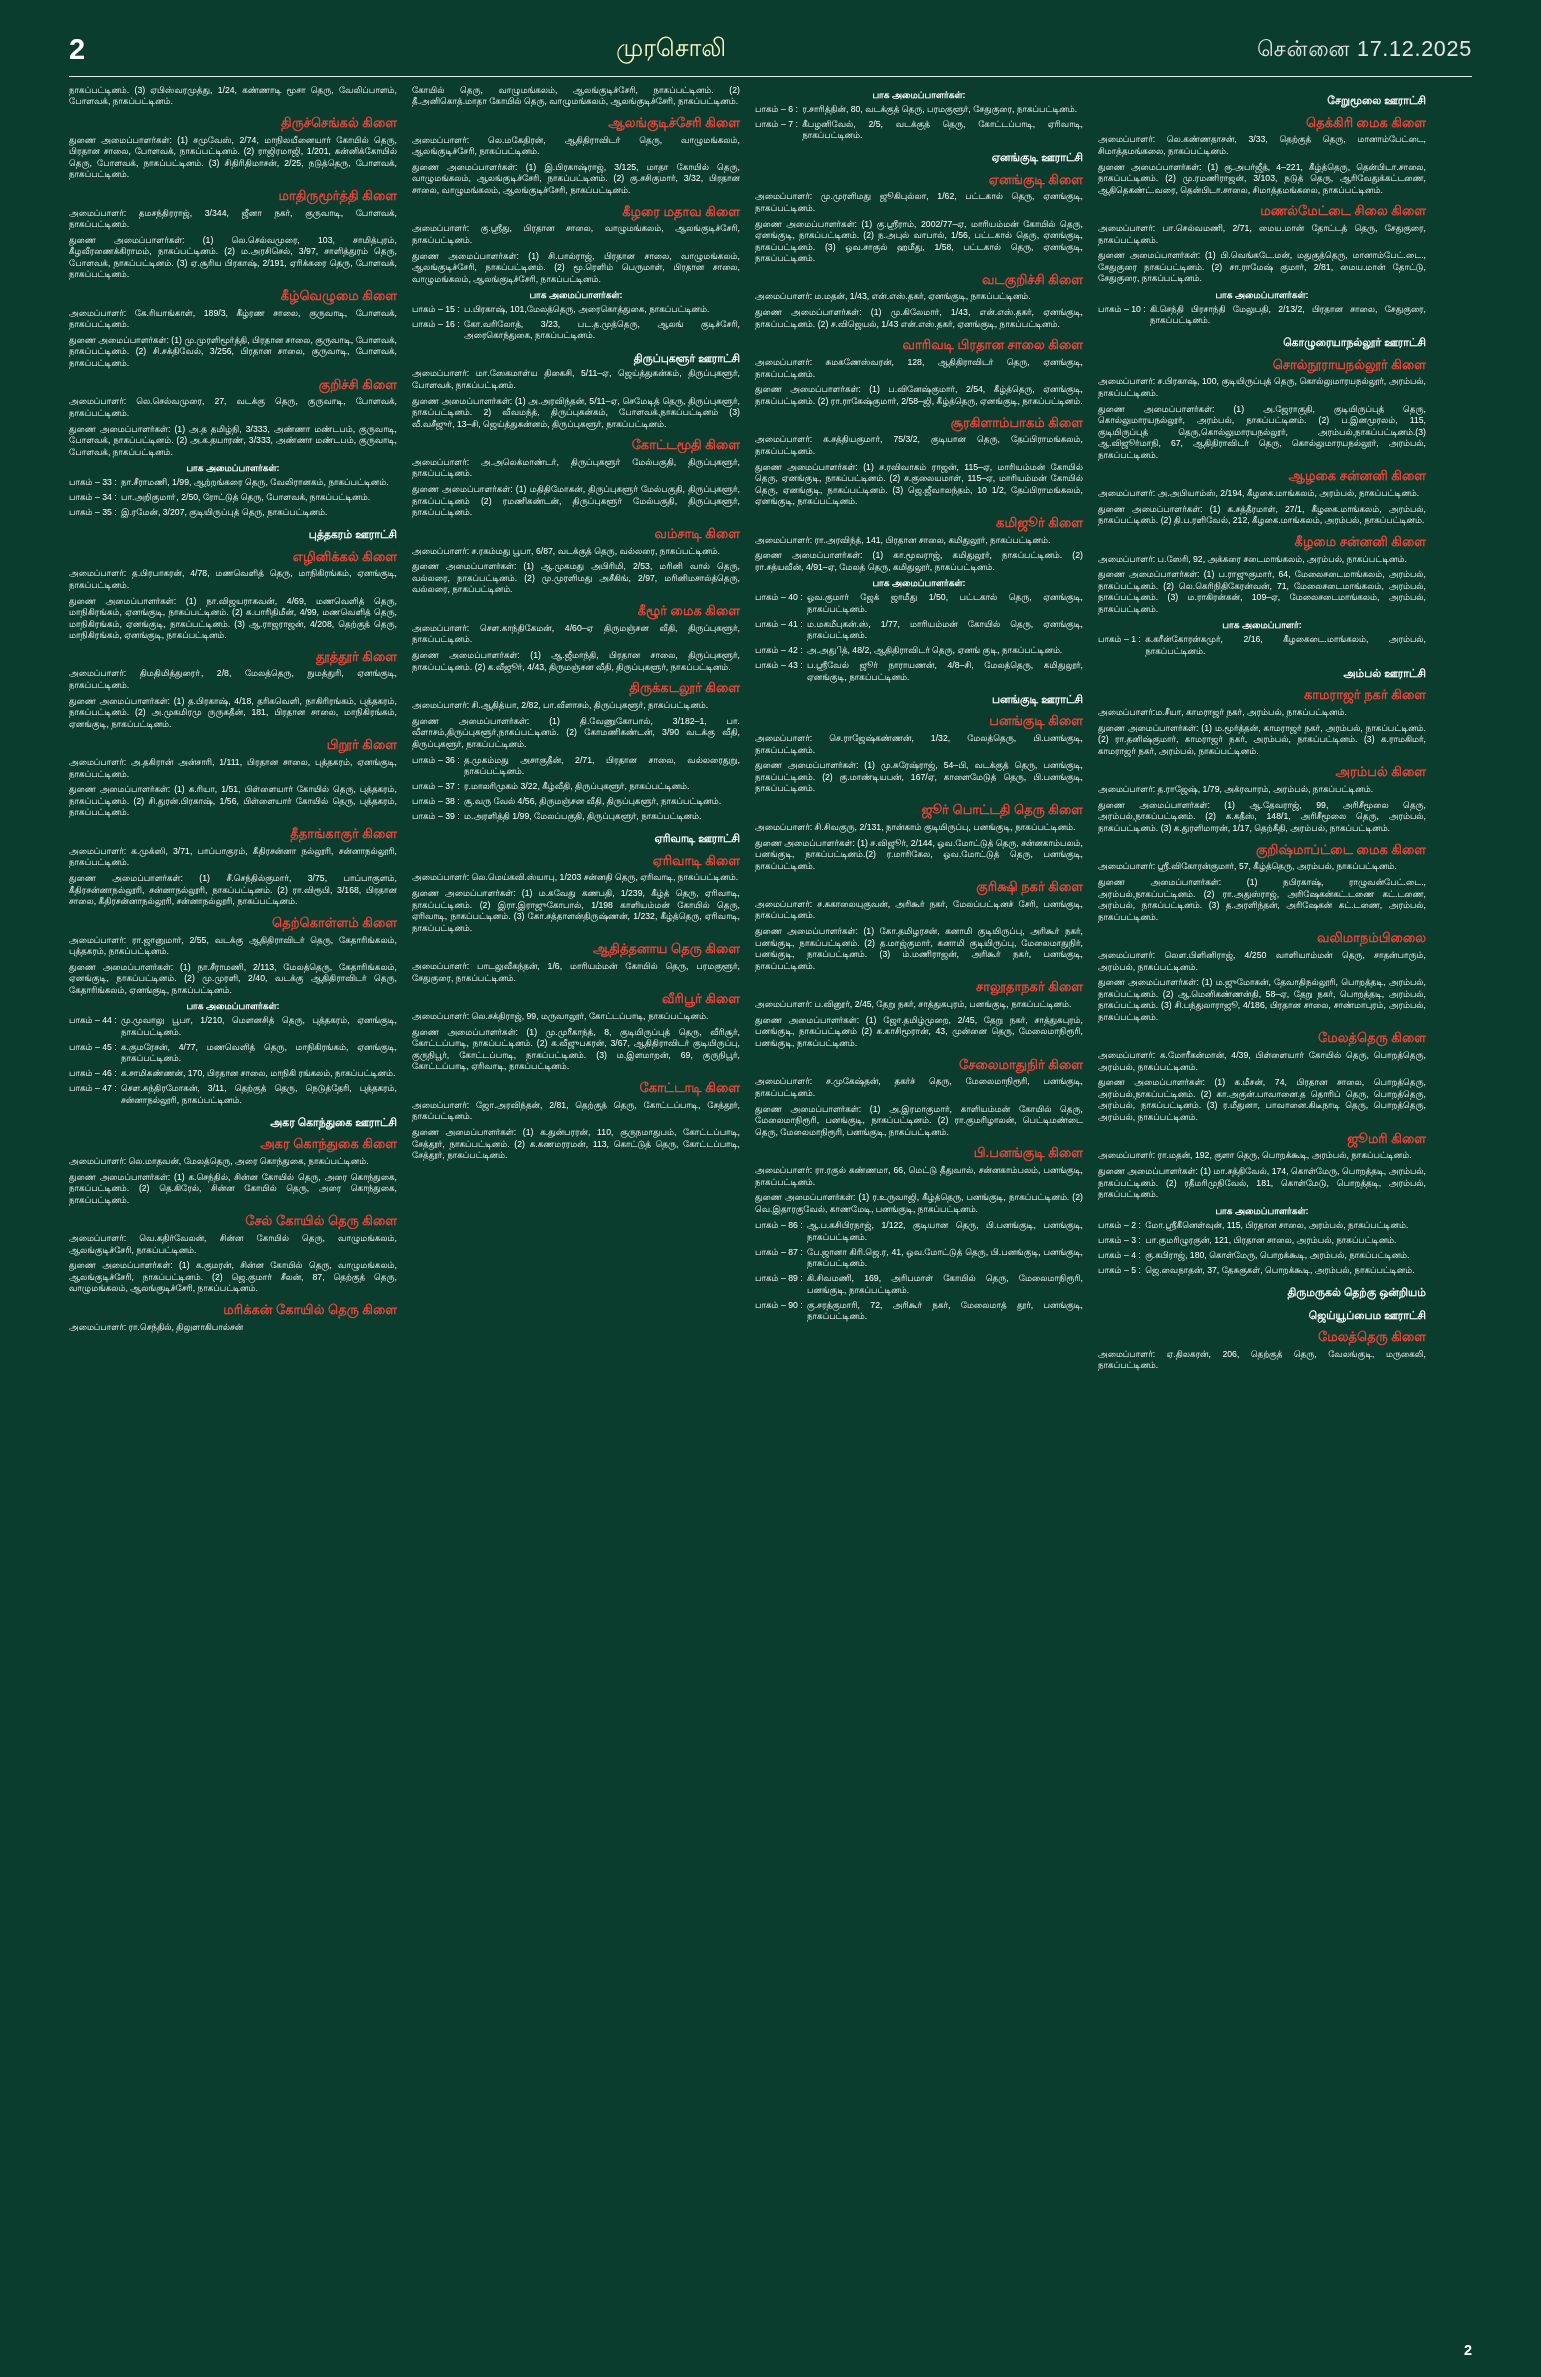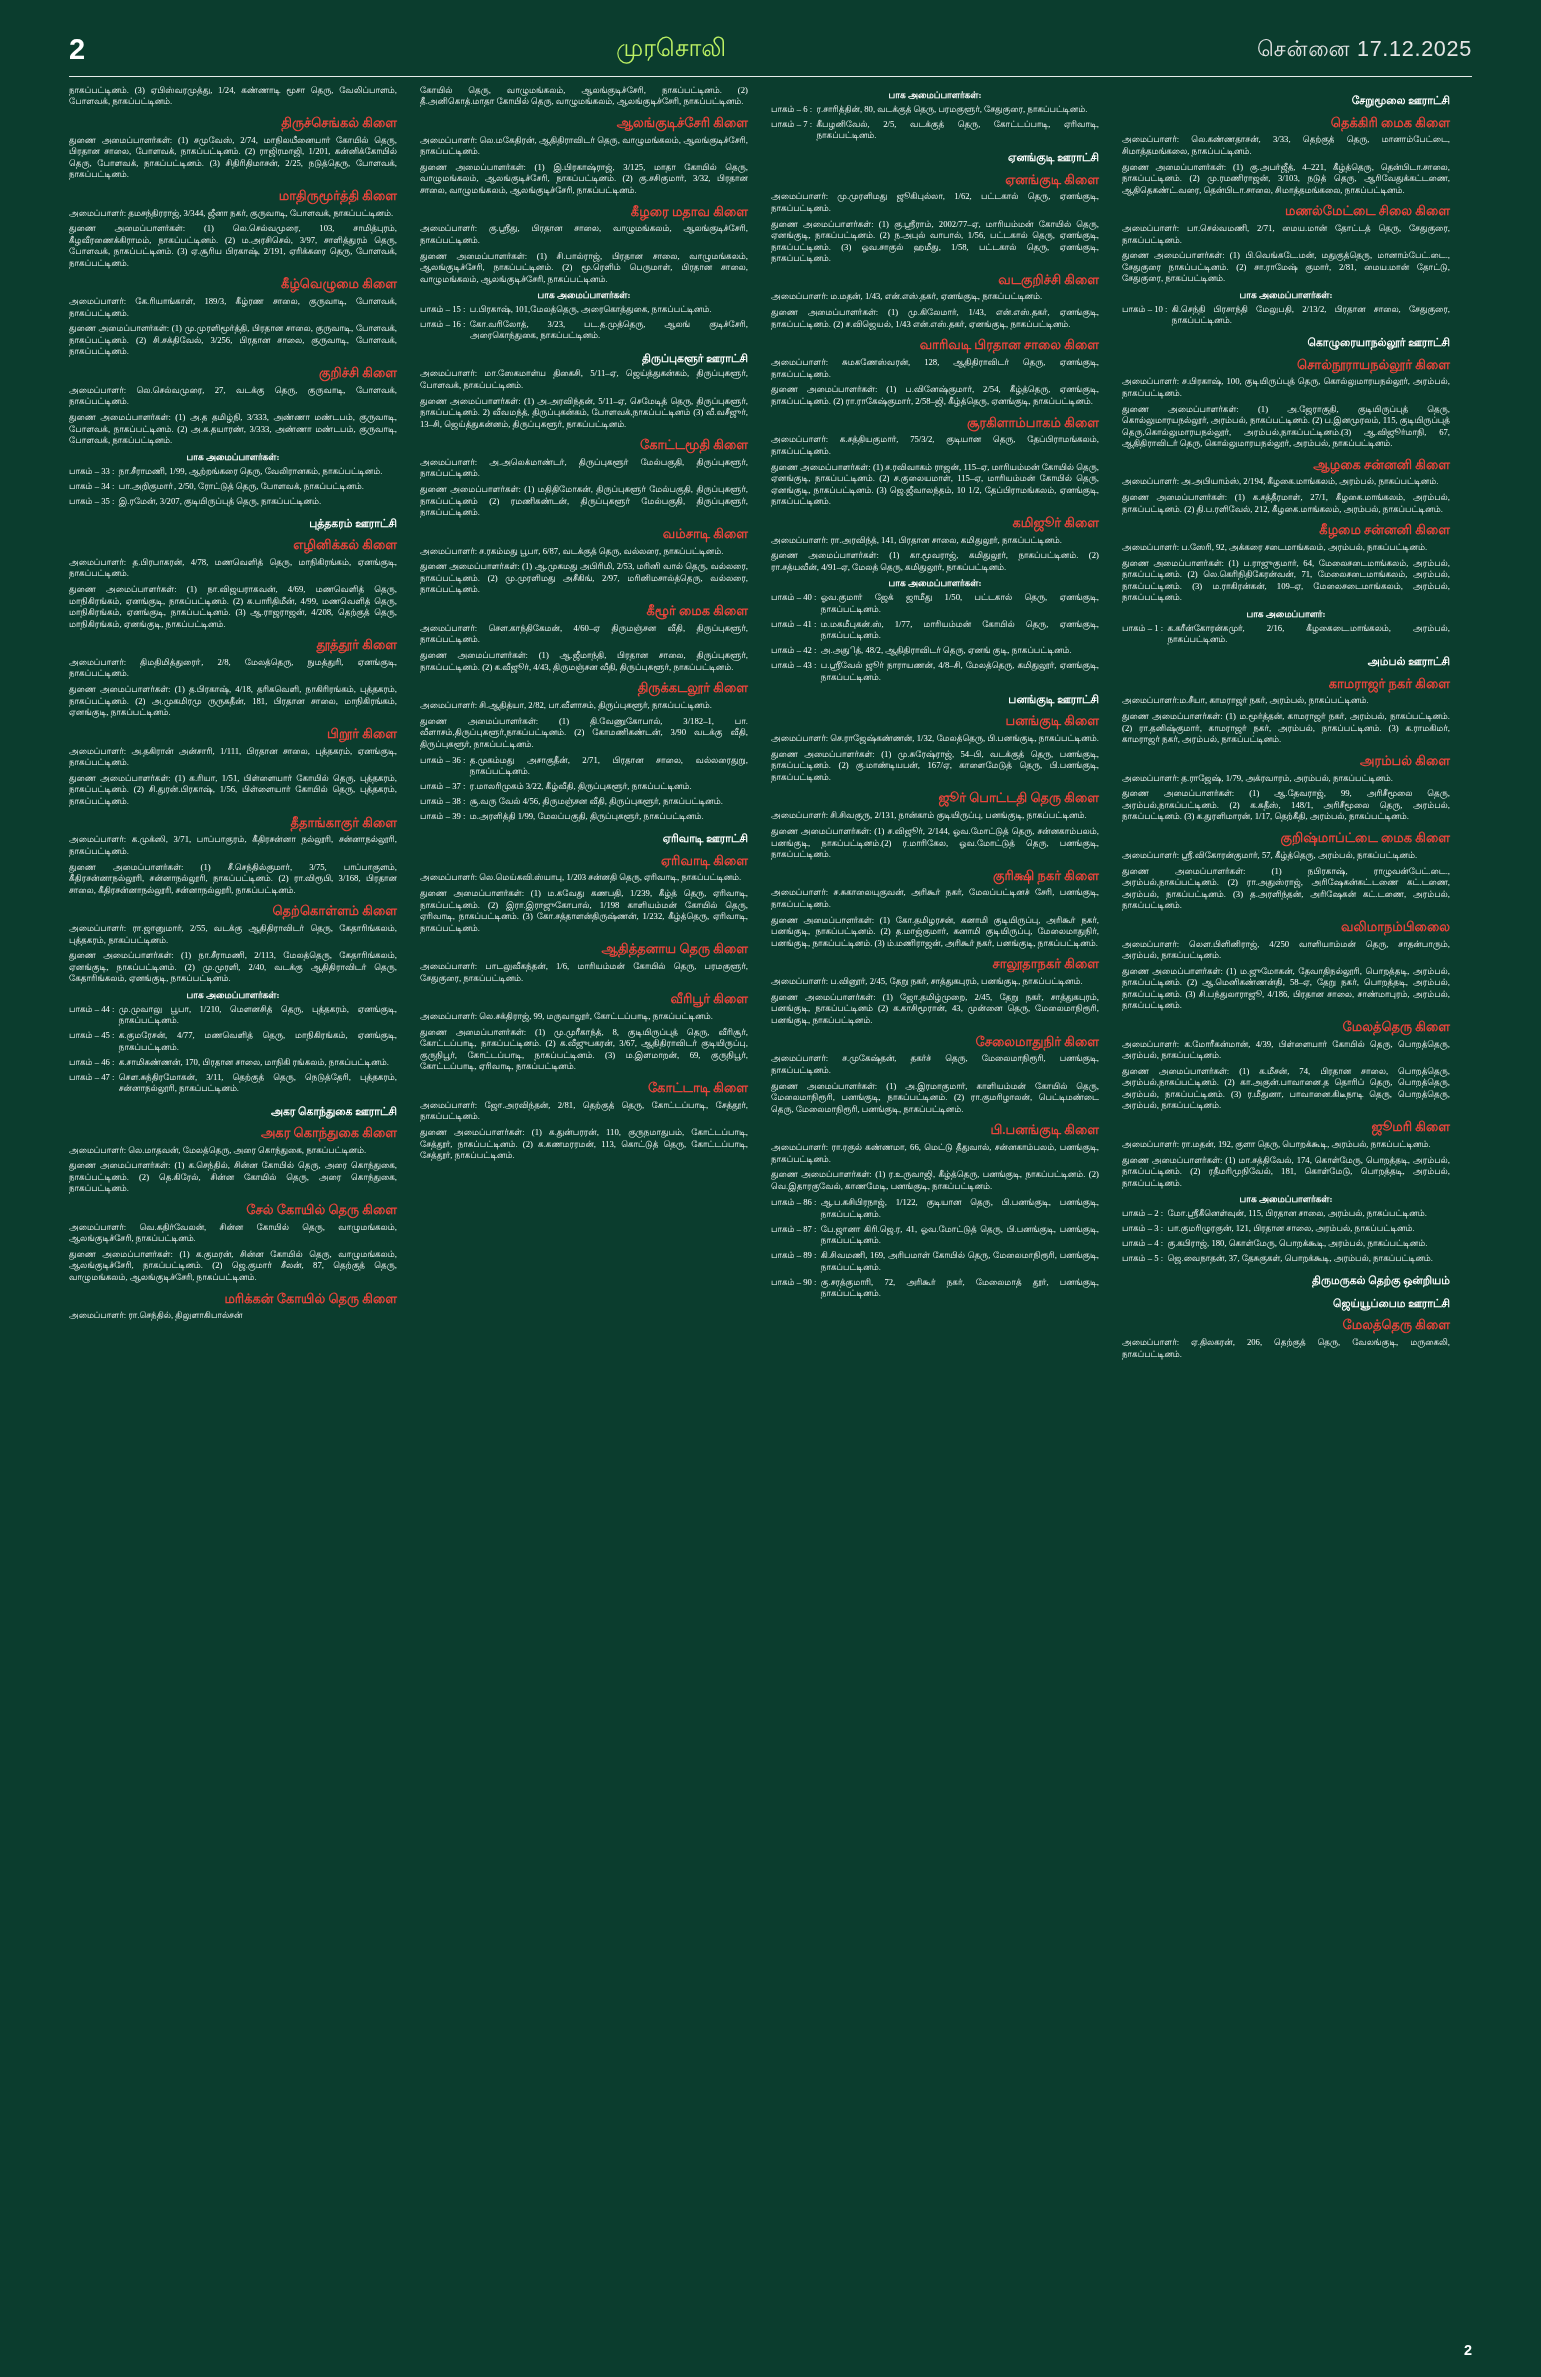--- a/index.html
+++ b/index.html
@@ -1,23 +1,23 @@
 <!DOCTYPE html>
 <html style="font-size:11.5px"><head>
 <meta charset="utf-8">
 <style>
   html,body{margin:0;padding:0;background:#0b3d2e;}
   body{width:1541px;height:2377px;font-family:"Liberation Sans",sans-serif;color:#ffffff;}
   .page{position:relative;width:1541px;height:2377px;background:#0b3d2e;box-sizing:border-box;padding:0;}
   .masthead{display:flex;align-items:center;justify-content:space-between;padding:33px 69px 5.8px 69px;}
   .masthead .pg{font-size:29px;font-weight:bold;color:#ffffff;}
-  .masthead .title{font-size:24.5px;color:#bef264;}
+  .masthead .title{font-size:24.5px;color:#fef9c3;}
   .masthead .place{font-size:21.6px;color:#e5e5e5;letter-spacing:0.7px;}
   .rule{height:1.4px;background:#ffffff;margin:4.3px 69px 7.2px 69px;opacity:.9;}
-  .cols{display:flex;gap:23px;padding:0 69px;box-sizing:border-box;font-family:Liberation Serif, serif;}
+  .cols{display:flex;gap:15px;padding:0 69px;box-sizing:border-box;}
   .col{width:328px;}
   .c-hdr-red{color:#e8453c;font-weight:bold;font-size:13px;text-align:right;margin:7.2px 0 2.9px 0;line-height:1.3;}
   .c-hdr-white{color:#ffffff;font-weight:bold;font-size:10.8px;text-align:right;margin:8.7px 0 3.6px 0;line-height:1.3;}
   p.body{font-size:8.7px;line-height:1.32;margin:0 0 4.3px 0;text-align:justify;color:#ffffff;}
   .centerline{font-size:9px;font-weight:bold;text-align:center;margin:5px 0 2.9px 0;}
   .pnum{font-size:8.7px;line-height:1.32;margin:0 0 3.6px 0;display:flex;gap:4.3px;}
   .pnum .k{white-space:nowrap;}
   .pnum .v{flex:1;text-align:justify;}
   .footer-pg{position:absolute;right:69px;bottom:19px;font-size:14.4px;font-weight:bold;color:#ffffff;}
 </style>

